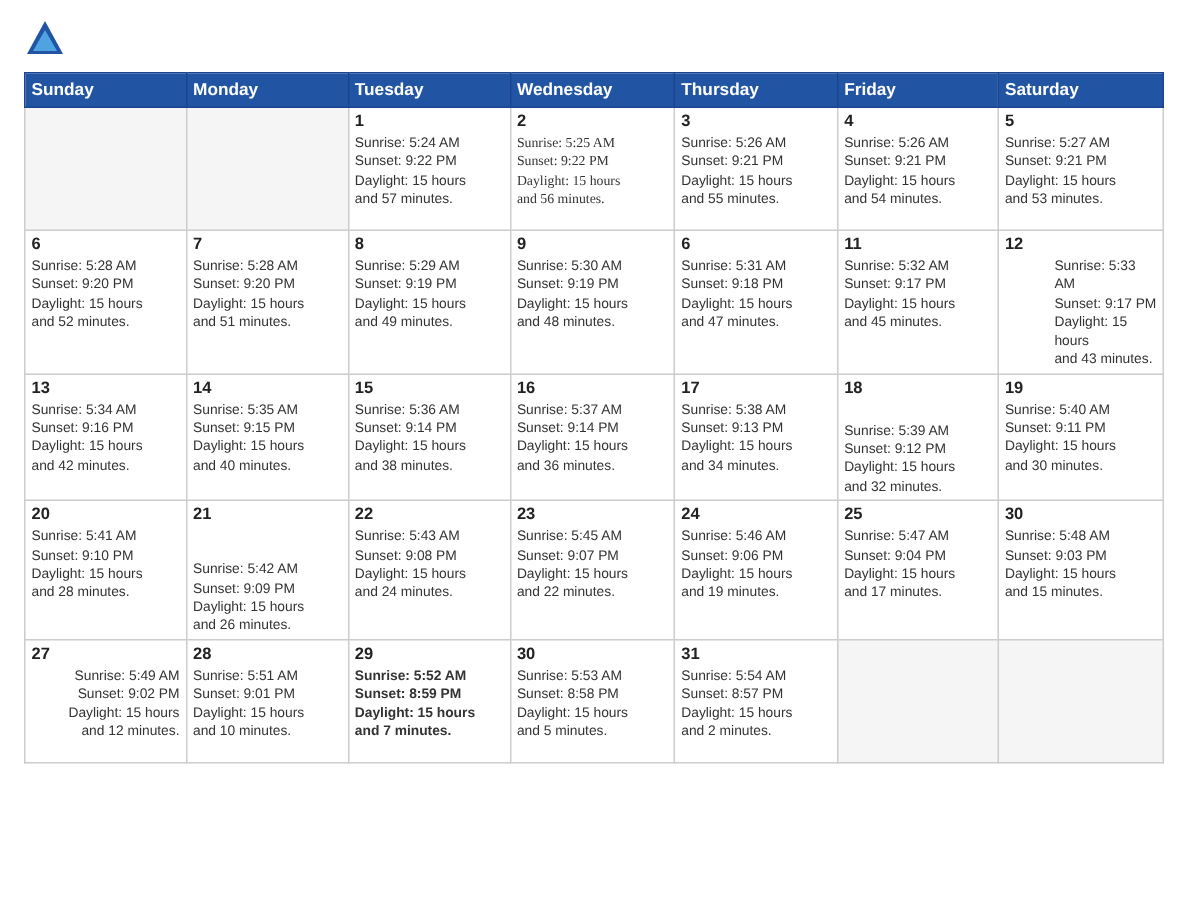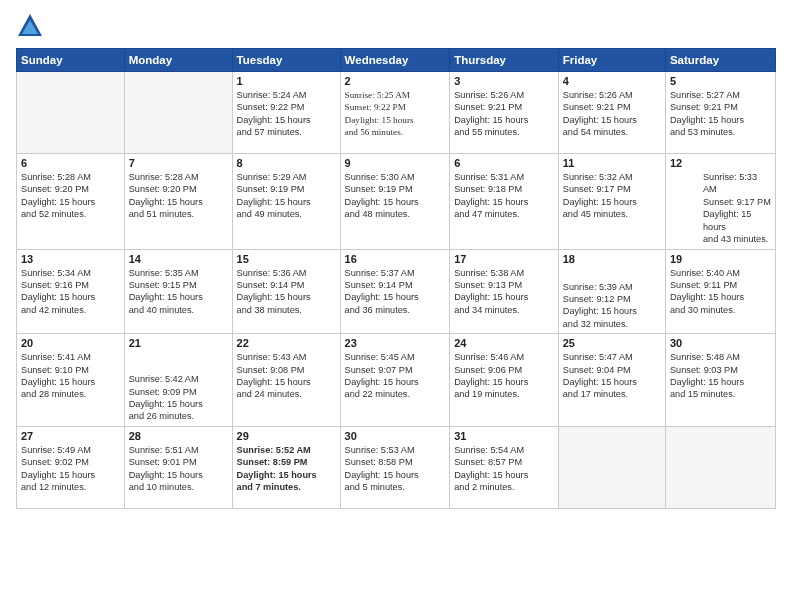--- a/index.html
+++ b/index.html
@@ -320,21 +320,21 @@
             <div class="day-num">30</div>
             <div class="day-info" style="white-space: pre-line;">Sunrise: 5:48 AM
 Sunset: 9:03 PM
 Daylight: 15 hours
 and 15 minutes.</div>
           </td>
         </tr>
         <tr>
           <td>
             <div class="day-num">27</div>
-            <div class="day-info" style="white-space: pre-line;">Sunrise: 5:49 AM
+            <div class="day-info" style="white-space: pre-line; text-align: right;">Sunrise: 5:49 AM
 Sunset: 9:02 PM
 Daylight: 15 hours
 and 12 minutes.</div>
           </td>
           <td>
             <div class="day-num">28</div>
             <div class="day-info" style="white-space: pre-line;">Sunrise: 5:51 AM
 Sunset: 9:01 PM
 Daylight: 15 hours
 and 10 minutes.</div>

